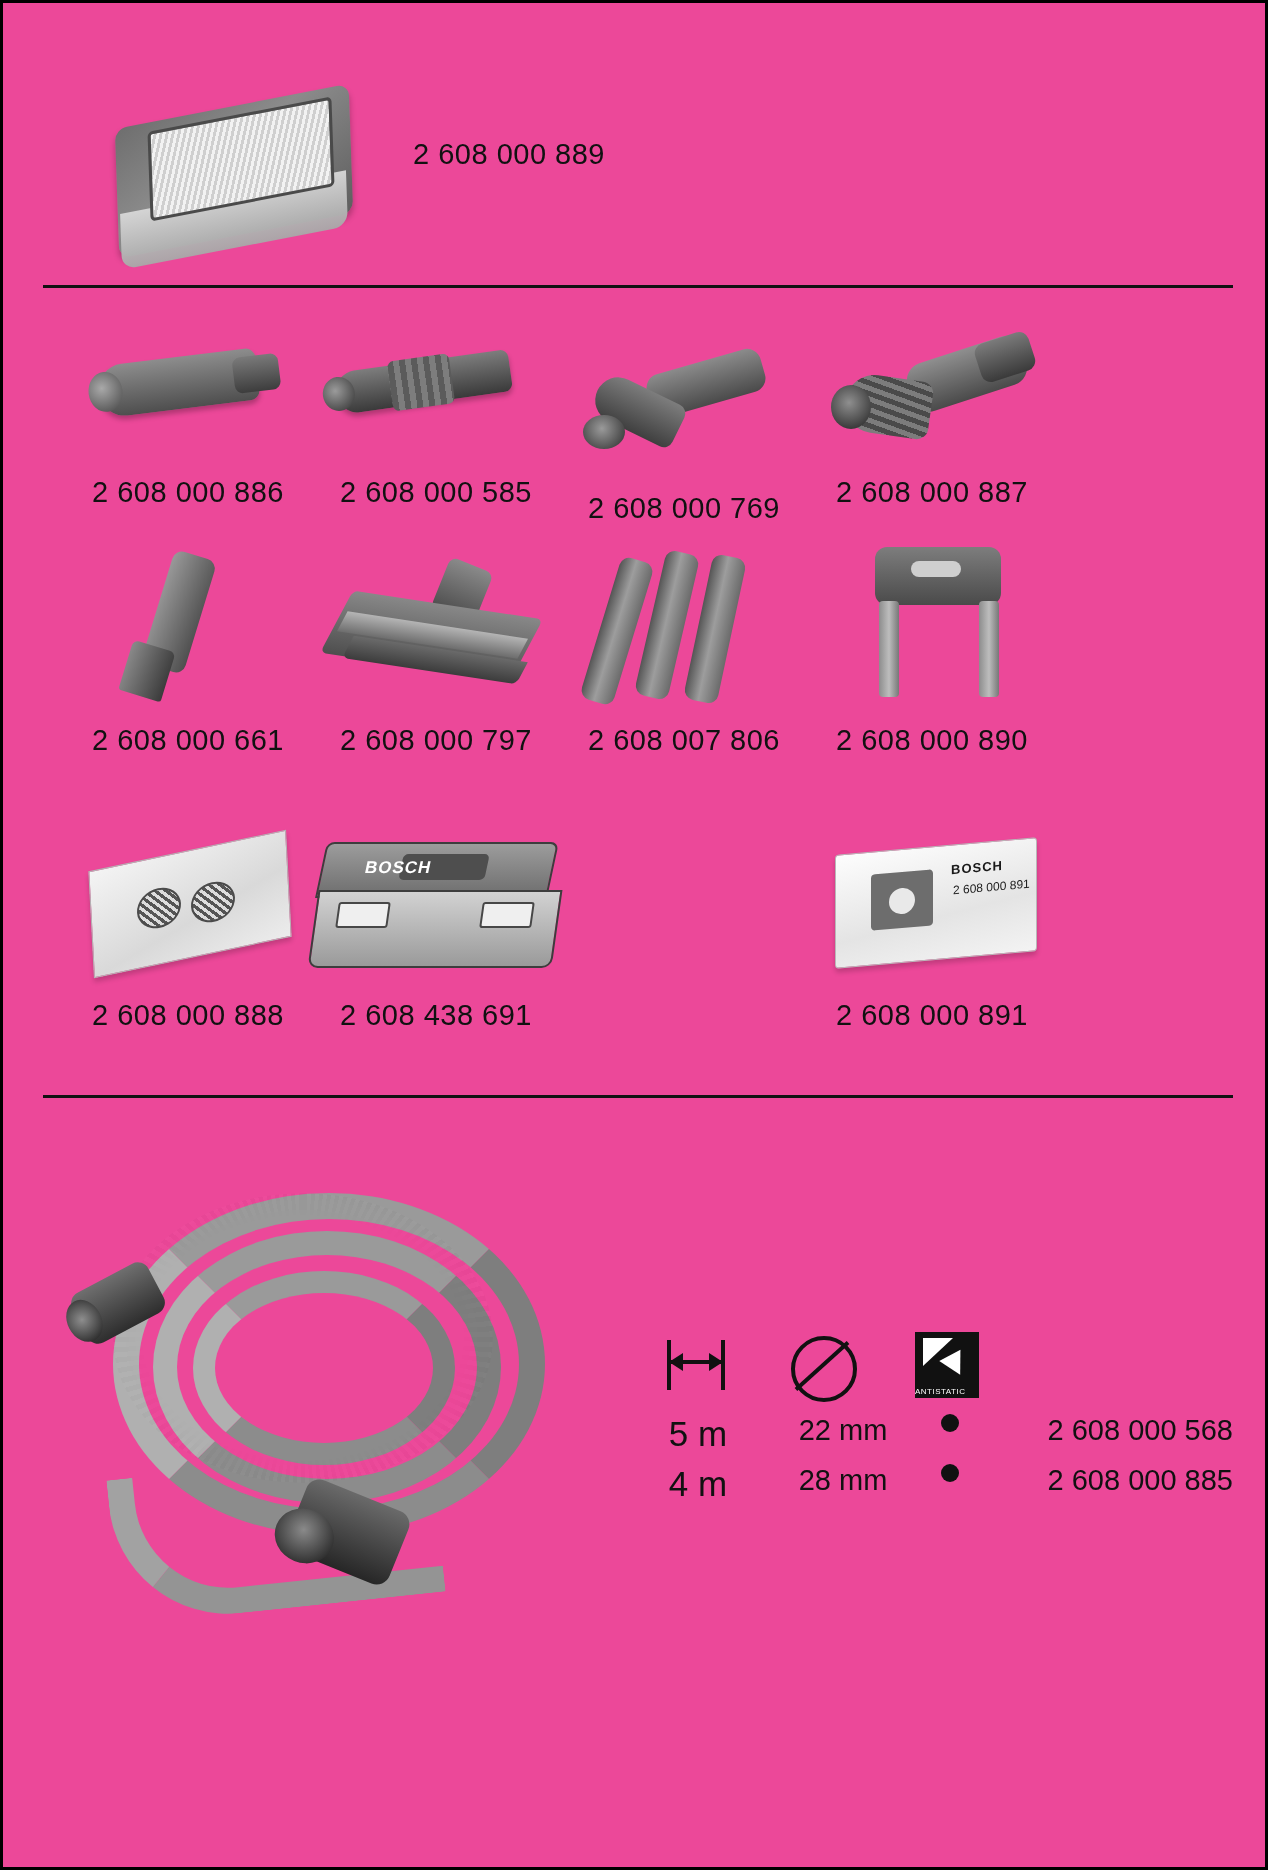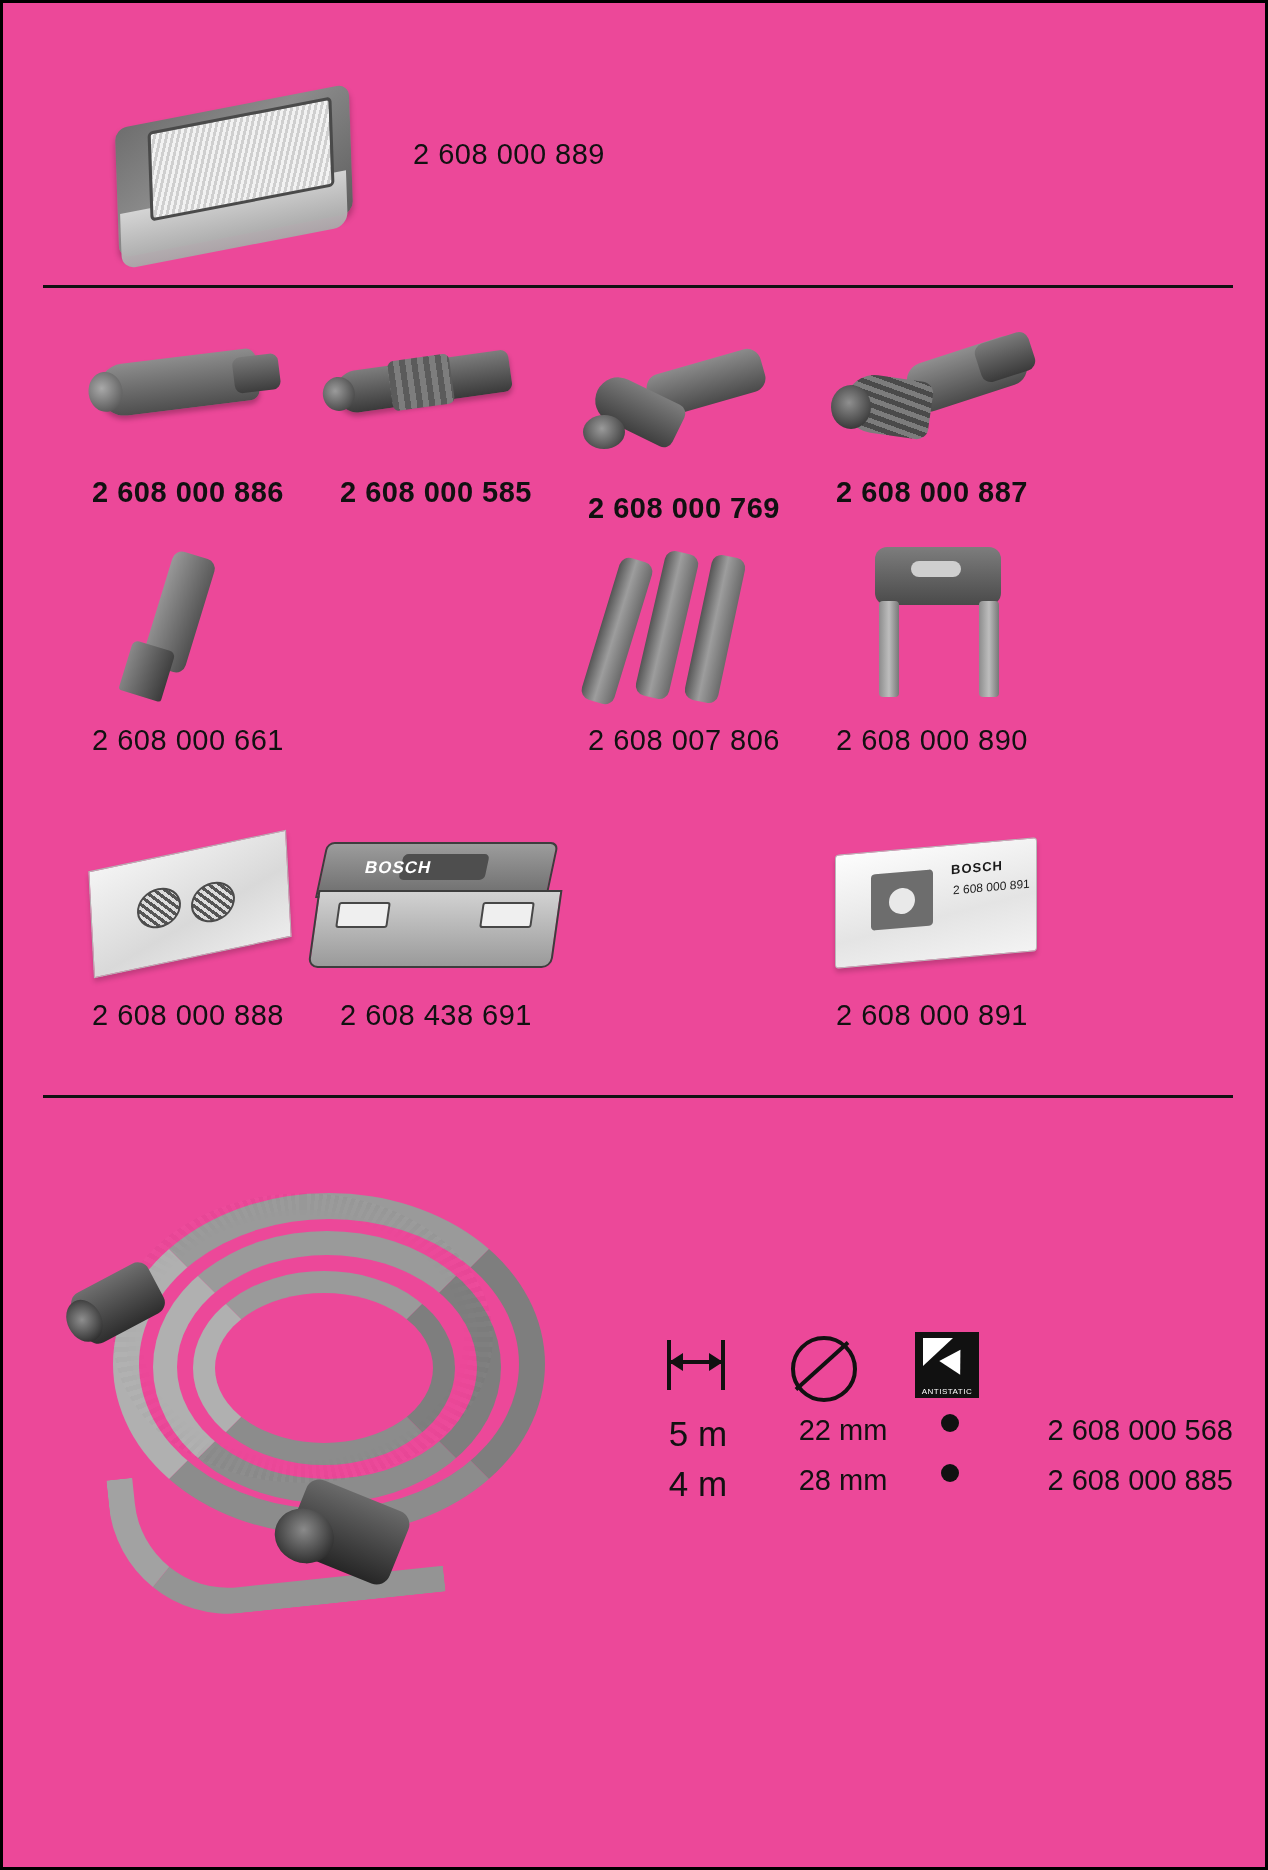--- a/index.html
+++ b/index.html
@@ -404,21 +404,21 @@
   .ico-anti .tri{
     position:absolute; left:8px; top:6px; width:0; height:0;
     border-left:30px solid #fff; border-bottom:28px solid transparent;
   }
   .ico-anti .arrow{
     position:absolute; left:28px; top:22px; width:0; height:0;
     border-left:12px solid transparent; border-right:12px solid transparent;
     border-top:22px solid #fff; transform: rotate(-28deg);
   }
   .ico-anti .lbl{
-    position:absolute; left:0; bottom:2px; width:64px; text-align:center;
+    position:absolute; left:0; bottom:2px; width:64px; text-align:left;
     color:#fff; font-size:8px; letter-spacing:.5px;
   }
   .spec-row{
     position:relative; height:50px;
   }
   .spec-row .c-len{ position:absolute; left:0; width:110px; text-align:center; font-size:35px; }
   .spec-row .c-dia{ position:absolute; left:120px; width:160px; text-align:center; font-size:29px; }
   .spec-row .c-dot{ position:absolute; left:282px; width:50px; text-align:center; }
   .dot{ display:inline-block; width:18px; height:18px; background:#111; border-radius:50%; }
   .spec-row .c-num{ position:absolute; left:340px; width:250px; text-align:right; font-size:29px; white-space:nowrap; }
@@ -433,21 +433,21 @@
       <div class="filter-art">
         <div class="filter-body"></div>
         <div class="filter-rim"></div>
         <div class="filter-pleat"></div>
       </div>
       <div class="caption">2 608 000 889</div>
     </div>
 
     <div class="divider" style="top:252px;"></div>
 
-    <div class="grid-sec" style="top:282px;height:230px;font-weight:bold;">
+    <div class="grid-sec" style="top:282px;height:230px;">
       <div class="cell" style="left:0px;top:0;">
         <div class="art">
           <div class="nozzle-a"></div>
         </div>
         <div class="caption">2 608 000 886</div>
       </div>
       <div class="cell" style="left:248px;top:0;">
         <div class="art">
           <div class="nozzle-b"></div>
         </div>
@@ -478,20 +478,31 @@
 
     <div class="grid-sec" style="top:510px;height:250px;">
       <div class="cell" style="left:0px;top:0;">
         <div class="art" style="height:175px;">
           <div class="crevice">
               <div class="k1"></div>
               <div class="k2"></div>
             </div>
         </div>
         <div class="caption">2 608 000 661</div>
+      </div>
+      <div class="cell" style="left:248px;top:0;">
+        <div class="art" style="height:175px;">
+          <div class="floor-nozzle">
+              <div class="f-tube"></div>
+              <div class="f-head"></div>
+              <div class="f-strip"></div>
+              <div class="f-foot"></div>
+            </div>
+        </div>
+        <div class="caption">2 608 000 797</div>
       </div>
       <div class="cell" style="left:496px;top:0;">
         <div class="art" style="height:175px;">
           <div class="tubes">
               <div class="t t1"></div>
               <div class="t t2"></div>
               <div class="t t3"></div>
             </div>
         </div>
         <div class="caption">2 608 007 806</div>

